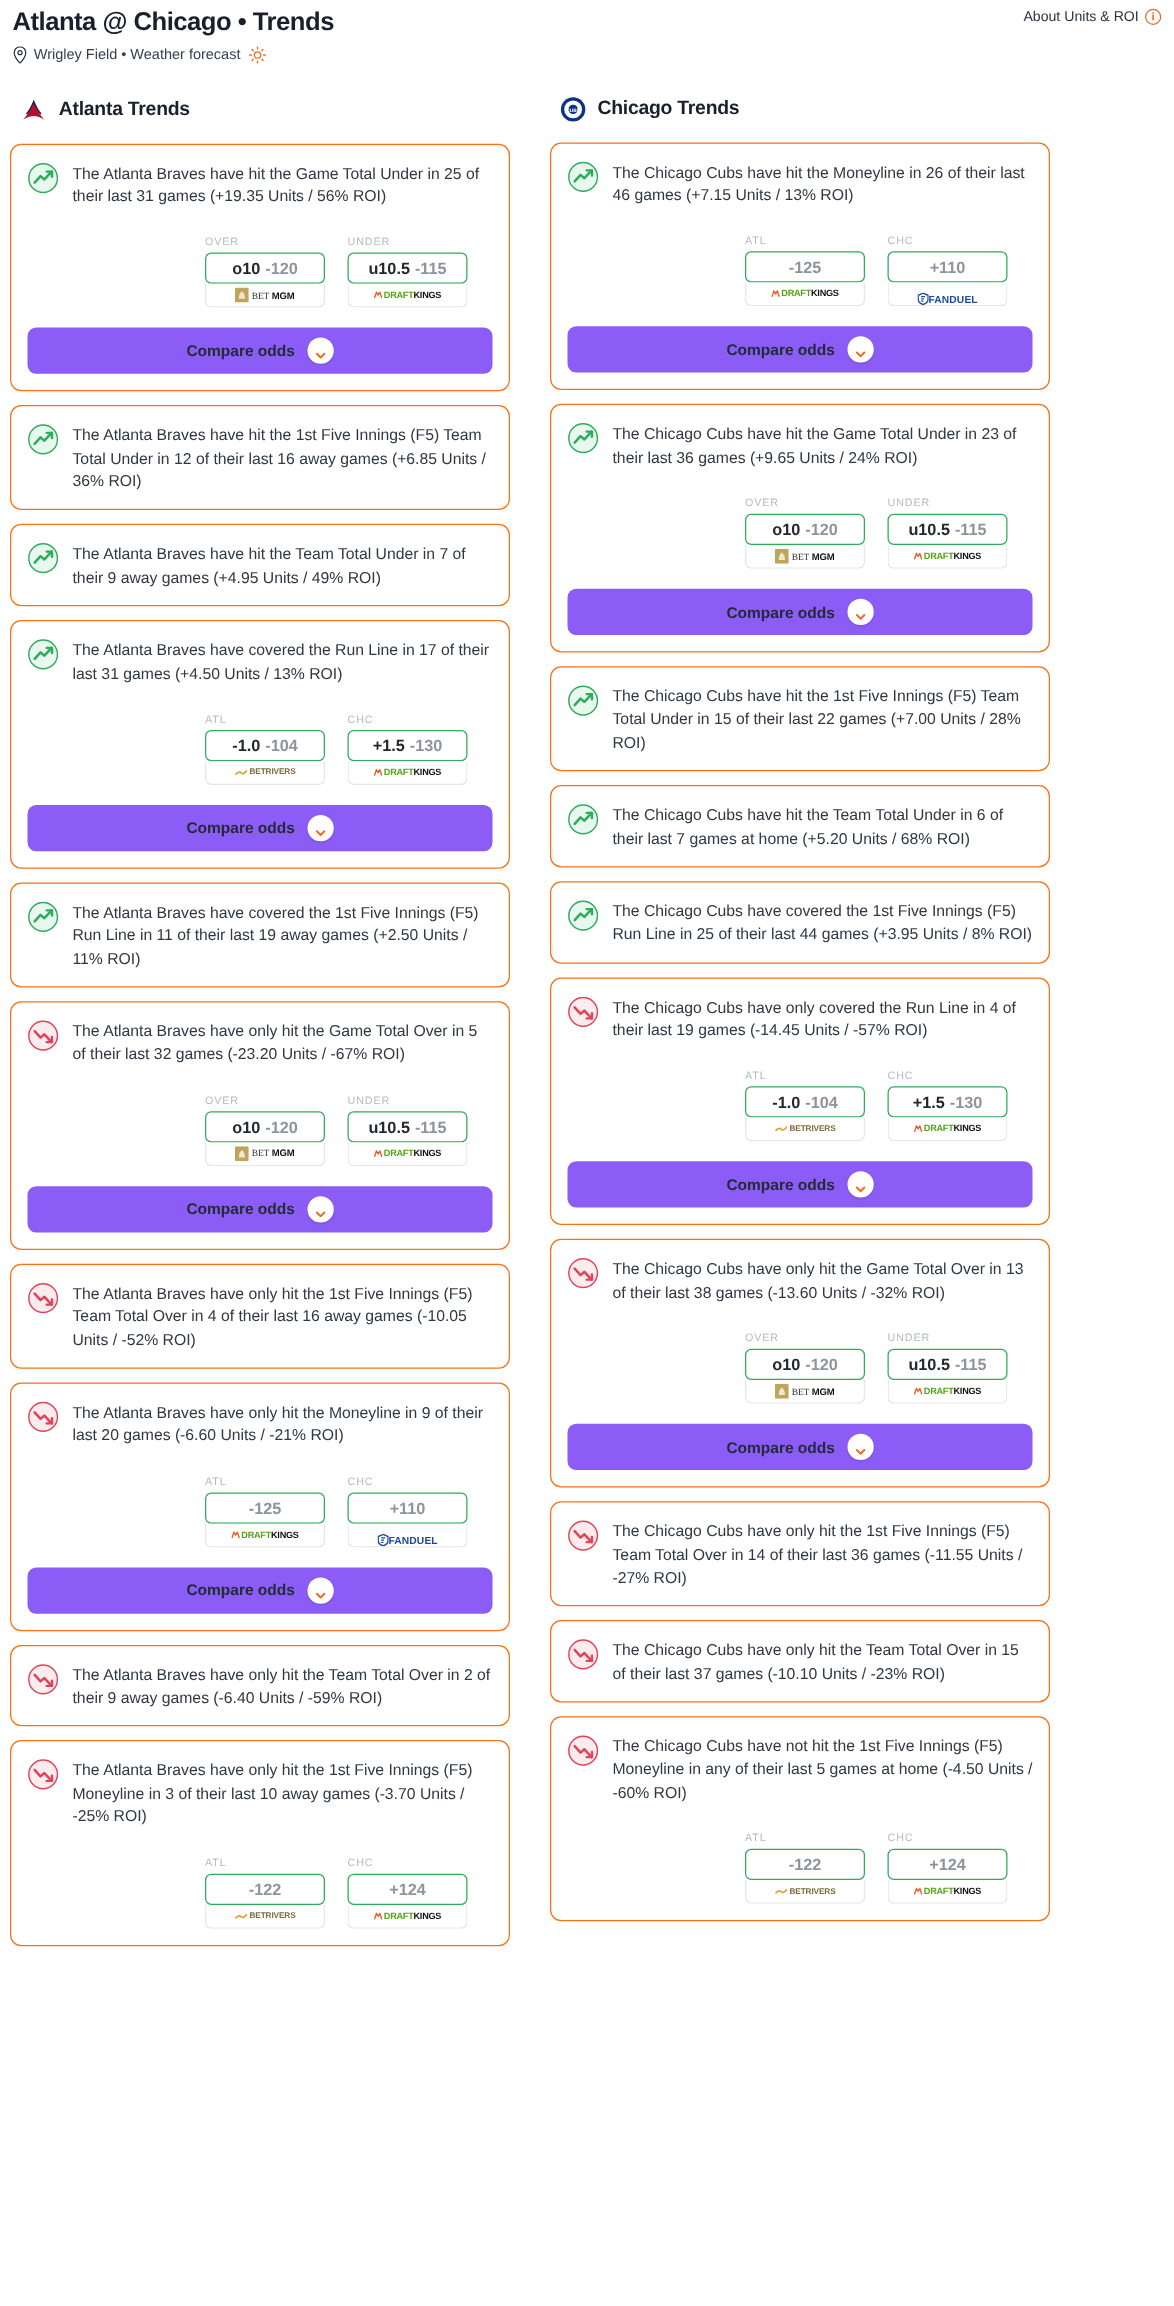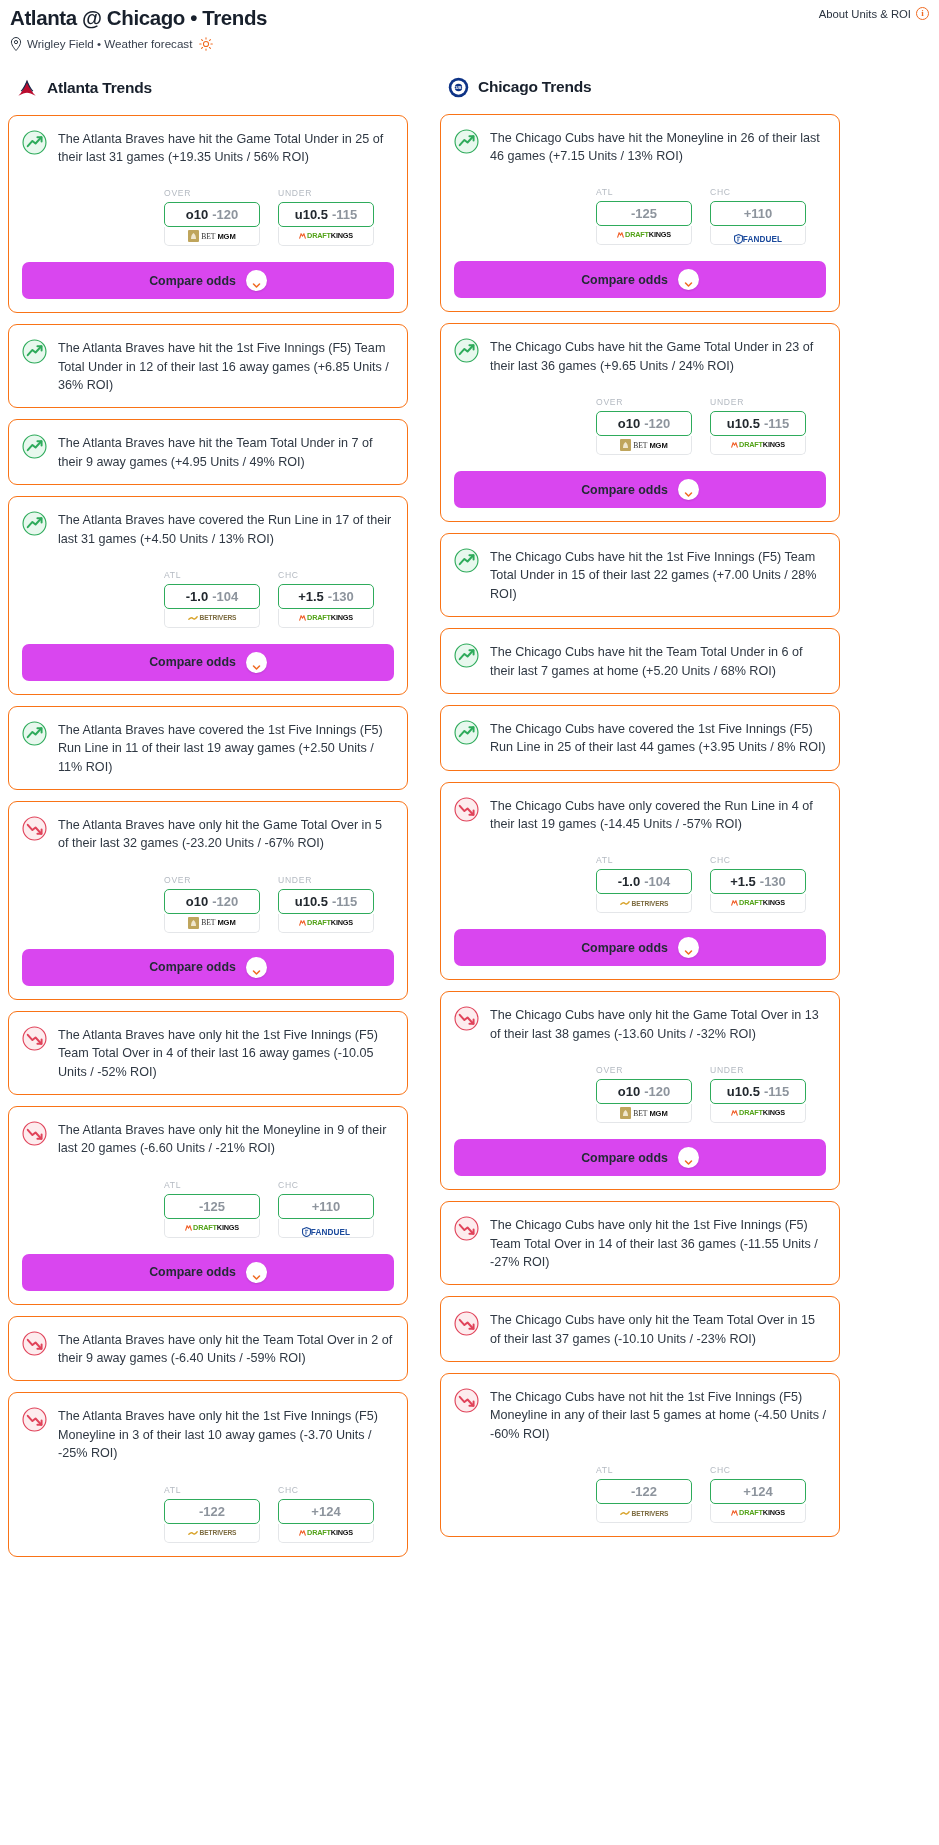--- a/index.html
+++ b/index.html
@@ -83,21 +83,21 @@
   .bk-dk { display:flex; flex-direction:row; align-items:center; line-height:0.84; }
   .bk-dk .d1 { font-size:7.3px; font-weight:bold; color:#53a318; letter-spacing:-0.2px; }
   .bk-dk .d2 { font-size:7.3px; font-weight:bold; color:#111; letter-spacing:-0.2px; }
   .bk-fd { display:flex; align-items:flex-end; gap:0; }
   .bk-fd .fdtxt { font-size:8.2px; font-weight:bold; color:#1b4a9c; letter-spacing:0.1px; }
   .bk-br { display:flex; align-items:center; gap:2px; }
   .bk-br .brtxt { font-size:6.6px; font-weight:bold; color:#7b6a3f; letter-spacing:-0.1px; }
 
   
   .compare {
-    margin-top: 16px; background:#d946ef; border-radius:7px;
+    margin-top: 16px; background:#8b5cf6; border-radius:7px;
     height:37px; display:flex; align-items:center; justify-content:center; gap:10px;
   }
   .compare-label { font-size:12.4px; font-weight:bold; color:#232b35; }
   .chev-btn {
     width:21px;height:21px;border-radius:50%;background:#fff;
     display:flex;align-items:center;justify-content:center;
     box-shadow:0 1px 2px rgba(0,0,0,.12);
   }
   .chev { width:9px;height:9px; }
 </style>

